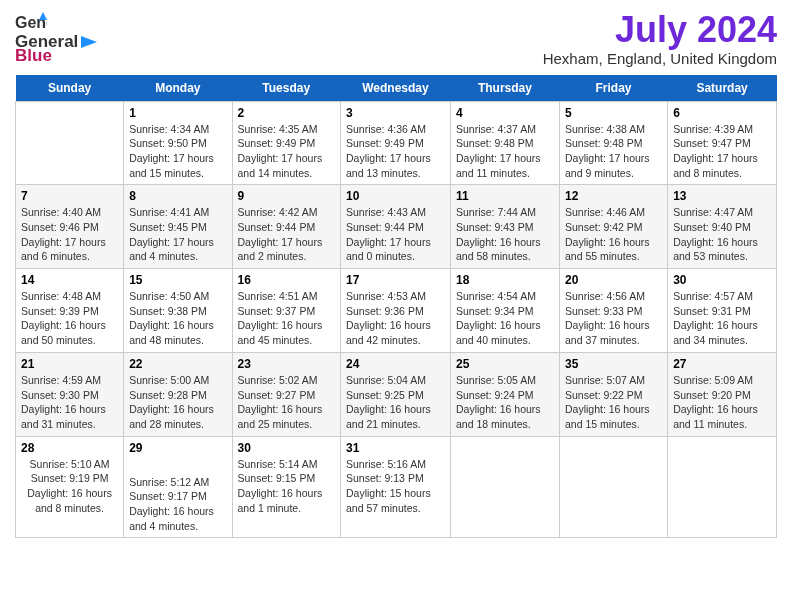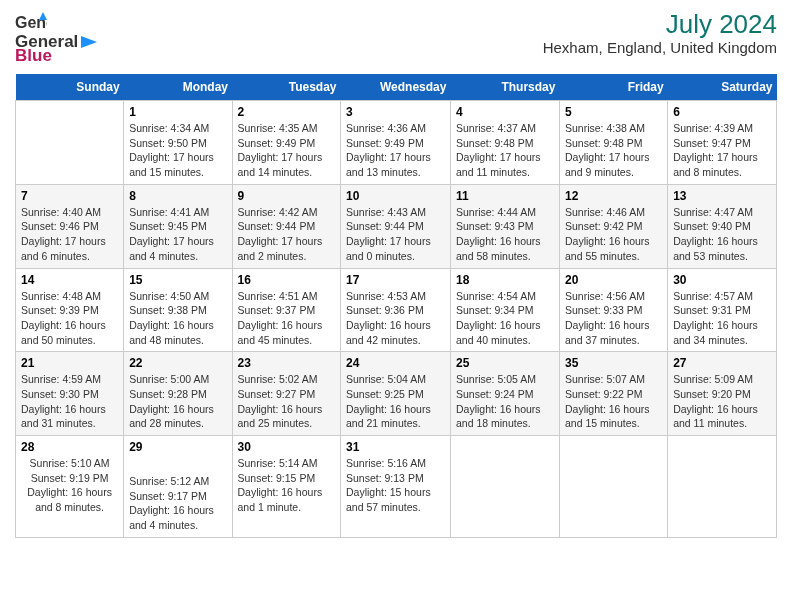--- a/index.html
+++ b/index.html
@@ -23,39 +23,39 @@
     }
     .logo-row {
       display: flex;
       align-items: center;
       gap: 2px;
     }
     .title-area {
       text-align: right;
     }
     .month-title {
-      font-size: 26px;
-      font-weight: normal;
-      color: #0f766e;
+      font-size: 36px;
+      font-weight: bold;
+      color: #6d28d9;
       line-height: 1.1;
     }
     .location {
       font-size: 15px;
       color: #333;
     }
     table {
       width: 100%;
       border-collapse: collapse;
       font-size: 11px;
     }
     th {
       background-color: #1565c0;
       color: #fff;
       padding: 6px 4px;
-      text-align: right;
+      text-align: center;
       font-size: 12px;
       font-weight: bold;
     }
     td {
       border: 1px solid #ccc;
       padding: 4px 5px;
       vertical-align: top;
       width: 113px;
       min-height: 80px;
       background: #fff;
@@ -185,21 +185,21 @@
         </td>
         <td>
           <span class="day-num">10</span>
           <div class="cell-content" style="white-space: pre-line;">Sunrise: 4:43 AM
 Sunset: 9:44 PM
 Daylight: 17 hours
 and 0 minutes.</div>
         </td>
         <td>
           <span class="day-num">11</span>
-          <div class="cell-content" style="white-space: pre-line;">Sunrise: 4:44 AM
+          <div class="cell-content" style="white-space: pre-line;">Sunrise: 7:44 AM
 Sunset: 9:43 PM
 Daylight: 16 hours
 and 58 minutes.</div>
         </td>
         <td>
           <span class="day-num">12</span>
           <div class="cell-content" style="white-space: pre-line;">Sunrise: 4:46 AM
 Sunset: 9:42 PM
 Daylight: 16 hours
 and 55 minutes.</div>

